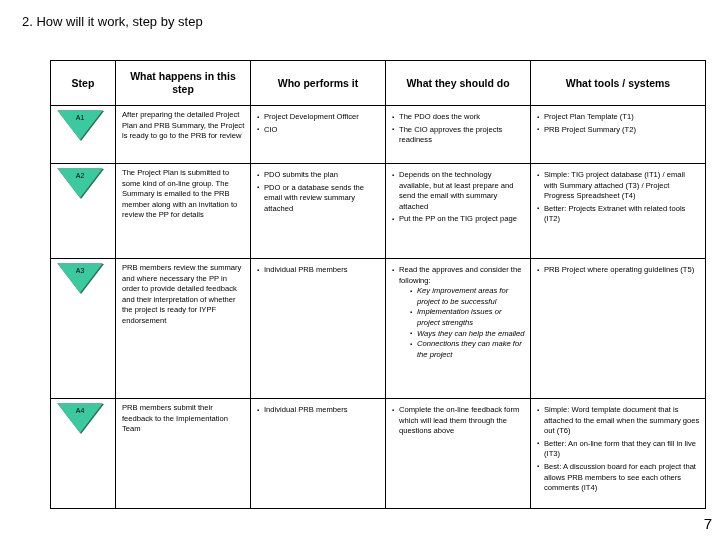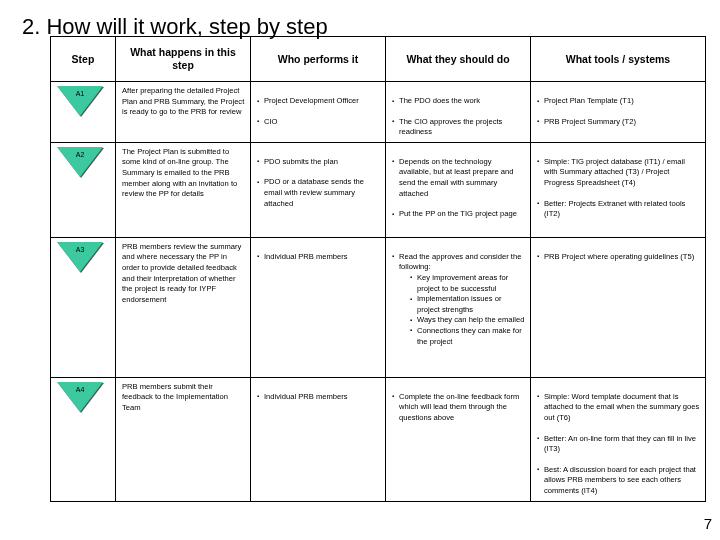--- a/index.html
+++ b/index.html
@@ -20,31 +20,31 @@
     position: absolute;
     left: 0; top: 0;
     width: 720px;
     height: 540px;
   }
 
   #slide-title {
     position: absolute;
     left: 22px;
     top: 14px;
-    font-size: 22px;
+    font-size: 13px;
     font-weight: normal;
     color: #000000;
     letter-spacing: 0px;
     white-space: nowrap;
   }
 
   #step-table {
     position: absolute;
     left: 50px;
-    top: 36px;
+    top: 60px;
     width: 655px;
     border-collapse: collapse;
     table-layout: fixed;
   }
 
   #step-table td, #step-table th {
     border: 1px solid #000000;
     vertical-align: top;
     padding: 4px 5px 4px 6px;
     font-size: 7.6px;
@@ -107,37 +107,38 @@
   }
 
   .bullets {
     margin: 0;
     padding: 0;
     list-style: none;
   }
   .bullets > li {
     position: relative;
     padding-left: 7px;
-    margin: 10px 0 0 0;
+    margin: 2px 0 0 0;
   }
   .bullets > li:before {
     content: "\25AA";
     position: absolute;
     left: 0;
     top: -0.5px;
     font-size: 6px;
   }
   .bullets .sub {
     margin: 0;
     padding: 0 0 0 11px;
     list-style: none;
   }
   .bullets .sub > li {
     position: relative;
     padding-left: 7px;
+    font-style: italic;
   }
   .bullets .sub > li:before {
     content: "\25AA";
     position: absolute;
     left: 0;
     top: -0.5px;
     font-size: 6px;
   }
 
   .plain-text p {

